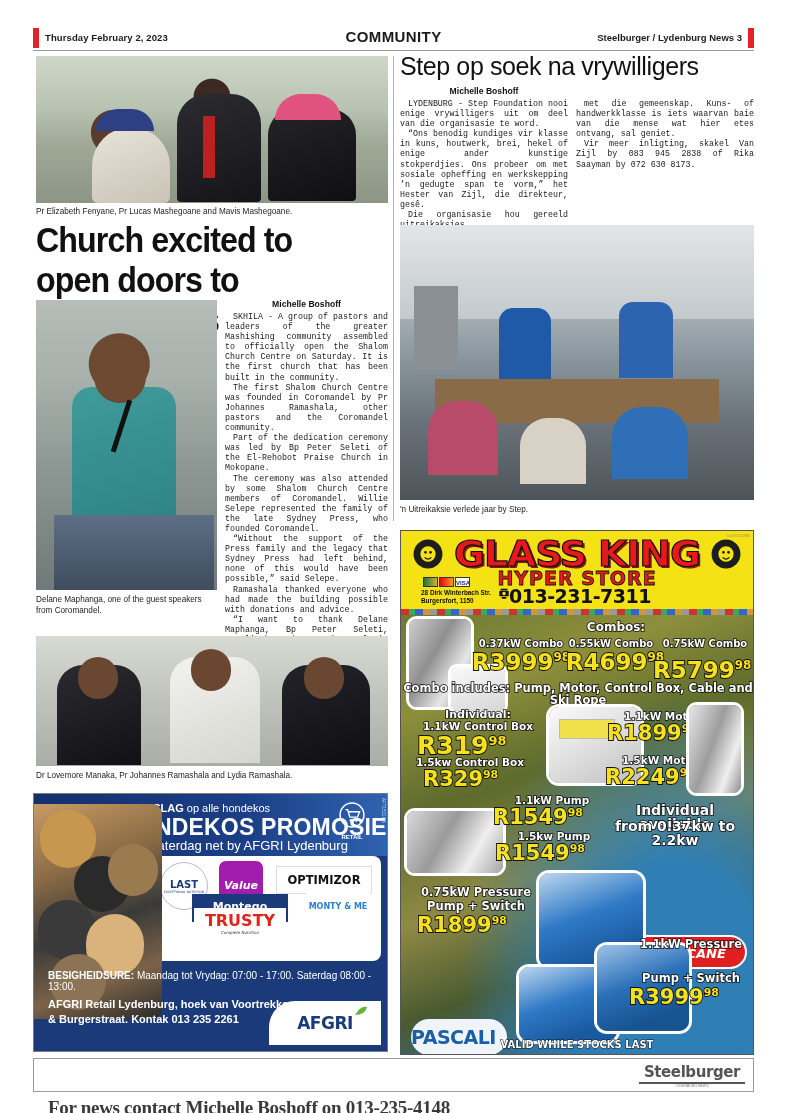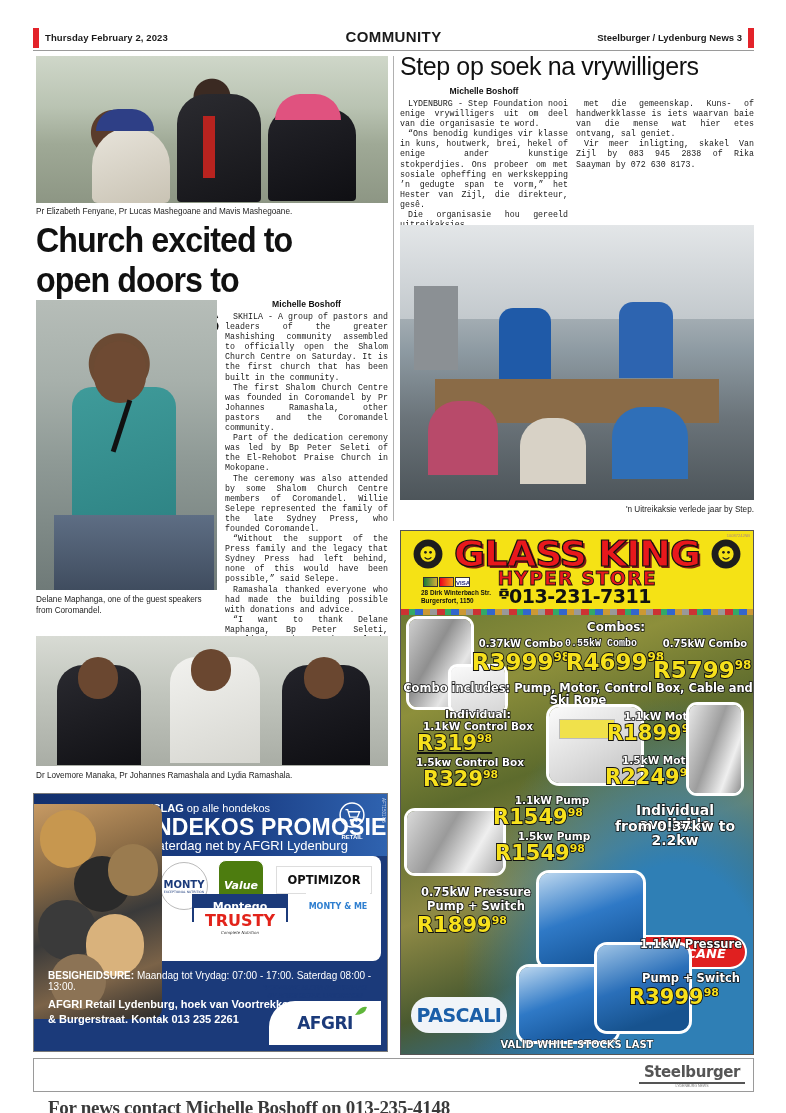--- a/index.html
+++ b/index.html
@@ -82,22 +82,22 @@
      background:
        radial-gradient(ellipse at 78% 82%, #2f7fb5 0%, #2f7fb5 22%, rgba(47,127,181,0) 55%),
        linear-gradient(160deg, #6d7a33 0%, #8d8f3b 18%, #5d6b2d 36%, #8f8a45 55%, #4a5a30 72%, #2d6f9e 88%, #2f86c4 100%);
   }
   .gk-txt { position: absolute; font-family: "DejaVu Sans", sans-serif; font-weight: bold; color: #fff;
             -webkit-text-stroke: 1.6px #111; paint-order: stroke fill; text-align: center; line-height: 1.0; }
   .gk-price { position: absolute; font-family: "DejaVu Sans", sans-serif; font-weight: bold; color: #f7e11c;
             -webkit-text-stroke: 1.8px #111; paint-order: stroke fill; line-height: 1.0; }
   .gk-price sup { font-size: .52em; vertical-align: super; }
   .gk-prod { position: absolute; border-radius: 6px; background: #e9e9ea; box-shadow: 0 0 0 3px #fff; }
-  .gk-pascali { position: absolute; left: 10px; top: 382px; width: 96px; height: 36px; border-radius: 18px;
-     background: #f0f4f8; color: #1b5fa8; font-size: 19px; font-weight: bold; text-align: center; line-height: 36px;
+  .gk-pascali { position: absolute; left: 10px; top: 404px; width: 96px; height: 36px; border-radius: 18px;
+     background: #f0f4f8; color: #1b5fa8; font-size: 19px; font-weight: bold; line-height: 36px;
      font-family: "DejaVu Sans", sans-serif; letter-spacing: -.5px; }
   .gk-hurricane { position: absolute; right: 6px; top: 320px; width: 128px; height: 34px; border-radius: 17px;
      background: #e02020; color: #fff; font-size: 13px; font-weight: bold; font-style: italic; text-align: center; line-height: 34px;
      font-family: "DejaVu Sans", sans-serif; border: 2px solid #fff; }
   .gk-valid { position: absolute; left: 0; right: 0; bottom: 6px; text-align: center;
      font-family: "DejaVu Sans", sans-serif; font-weight: bold; font-size: 10px; color: #fff;
      -webkit-text-stroke: 1px #111; paint-order: stroke fill; }
 
   
   .afgri { position: absolute; left: 33px; top: 793px; width: 355px; height: 259px; background: #1b3a7a; border: 1px solid #7a7a7a; overflow: hidden; }
@@ -213,21 +213,21 @@
        background: linear-gradient(180deg,#cfd3d6 0%,#b9bfc3 22%,#8d9aa2 46%,#6b747a 70%,#4d555a 100%);">
     <div style="position:absolute;left:0;top:0;width:100%;height:34%;background:linear-gradient(180deg,#e3e6e8,#c3c9cd);"></div>
     <div style="position:absolute;left:4%;top:22%;width:44px;height:84px;background:#8b9094;"></div>
     <div style="position:absolute;left:28%;top:30%;width:52px;height:72px;background:#1f5aa8;border-radius:14px 14px 0 0;"></div>
     <div style="position:absolute;left:62%;top:28%;width:54px;height:76px;background:#2d64b0;border-radius:14px 14px 0 0;"></div>
     <div style="position:absolute;left:10%;top:56%;width:80%;height:16%;background:#8a6b47;"></div>
     <div style="position:absolute;left:8%;top:64%;width:70px;height:74px;background:#b84a6a;border-radius:30px 30px 0 0;"></div>
     <div style="position:absolute;left:34%;top:70%;width:66px;height:66px;background:#d8d2c6;border-radius:28px 28px 0 0;"></div>
     <div style="position:absolute;left:60%;top:66%;width:76px;height:72px;background:#2f6fb8;border-radius:30px 30px 0 0;"></div>
   </div>
-  <div class="caption" style="left:400px; top:504px; width:354px;text-align:right;">'n Uitreikaksie verlede jaar by Step.</div>
+  <div class="caption" style="left:400px; top:504px; width:354px;">'n Uitreikaksie verlede jaar by Step.</div>
 
   <div class="gk">
 
     <div class="gk-top">
       <svg class="gk-lion" style="left:10px;" viewBox="0 0 40 40">
         <circle cx="20" cy="20" r="17" fill="#1d1d1d"></circle>
           <circle cx="20" cy="20" r="9" fill="#f5e215"></circle>
         <circle cx="17" cy="18" r="1.6" fill="#1d1d1d"></circle>
           <circle cx="23" cy="18" r="1.6" fill="#1d1d1d"></circle>
         <path d="M16 24 q4 4 8 0" stroke="#1d1d1d" stroke-width="1.4" fill="none"></path>
@@ -270,35 +270,35 @@
            background:linear-gradient(120deg,#cfcfcf,#8f8f8f 40%,#e6e6e6 70%,#9a9a9a);"></div>
       <div class="gk-prod" style="left:50px; top:52px; width:54px; height:44px; background:linear-gradient(160deg,#fafafa,#d6d6d6);"></div>
 
       <div class="gk-txt" style="left:160px; top:6px; width:110px; font-size:12px;">Combos:</div>
 
       <div class="gk-txt" style="left:72px; top:24px; width:96px; font-size:10px;">0.37kW Combo</div>
       <div class="gk-price" style="left:70px; top:36px; width:100px; font-size:23px; text-align:center;">
         <span>R3999</span><sup>98</sup>
       </div>
 
-      <div class="gk-txt" style="left:152px; top:24px; width:96px; font-size:10px;font-family:Liberation Mono, monospace;">0.55kW Combo</div>
+      <div class="gk-txt" style="left:162px; top:24px; width:96px; font-size:10px;">0.55kW Combo</div>
       <div class="gk-price" style="left:164px; top:36px; width:100px; font-size:23px; text-align:center;">
         <span>R4699</span><sup>98</sup>
       </div>
 
       <div class="gk-txt" style="left:256px; top:24px; width:96px; font-size:10px;">0.75kW Combo</div>
       <div class="gk-price" style="left:252px; top:44px; width:100px; font-size:23px; text-align:left;">
         <span>R5799</span><sup>98</sup>
       </div>
 
       <div class="gk-txt" style="left:2px; top:68px; width:350px; font-size:11.5px;">Combo includes: Pump, Motor, Control Box, Cable and Ski Rope</div>
 
       <div class="gk-txt" style="left:22px; top:94px; width:110px; font-size:11px;">Individual:</div>
       <div class="gk-txt" style="left:8px; top:106px; width:122px; font-size:10.5px;margin-left:8px;">1.1kW Control Box</div>
-      <div class="gk-price" style="left:16px; top:118px; width:110px; font-size:21px;text-decoration:underline;">
+      <div class="gk-price" style="left:16px; top:118px; width:110px; font-size:25px;">
         <span>R319</span><sup>98</sup>
       </div>
 
       <div class="gk-txt" style="left:6px; top:142px; width:126px; font-size:10.5px;">1.5kw Control Box</div>
       <div class="gk-price" style="left:22px; top:154px; width:110px; font-size:21px;">
         <span>R329</span><sup>98</sup>
       </div>
 
       <div class="gk-prod" style="left:148px; top:92px; width:92px; height:76px; border-radius:10px;
            background:linear-gradient(150deg,#fbfbfb,#dcdcdc 55%,#bfbfbf);">
@@ -371,24 +371,24 @@
         <circle cx="12" cy="12" r="11" fill="none" stroke="#fff" stroke-width="1.4"></circle>
         <path d="M6 7h2l2 7h7l2-5H9" fill="none" stroke="#fff" stroke-width="1.3"></path>
         <circle cx="11" cy="17" r="1.2" fill="#fff"></circle>
           <circle cx="16" cy="17" r="1.2" fill="#fff"></circle>
       </svg>
       <div style="font-size:6px;font-weight:bold;margin-top:2px;">RETAIL</div>
     </div>
 
     <div class="afgri-white">
       <div class="logo-box" style="left:118px; top:6px; width:48px; height:48px; border-radius:24px; flex-direction:column; border-color:#bbb;">
-        <span style="font-size:10px;color:#1b3a7a;">MONTY</span>
+        <span style="font-size:10px;color:#1b3a7a;">LAST</span>
         <span style="font-size:3.2px;color:#1b3a7a;font-weight:normal;">EXCEPTIONAL NUTRITION</span>
       </div>
-      <div class="logo-box" style="left:176px; top:4px; width:46px; height:50px; border-radius:8px; border-color:#fff; background:#4d7c0f; color:#fff;">
+      <div class="logo-box" style="left:176px; top:4px; width:46px; height:50px; border-radius:8px; border-color:#fff; background:#a21caf; color:#fff;">
         <span style="font-size:11px;font-style:italic;">Value</span>
       </div>
       <div class="logo-box" style="left:234px; top:10px; width:96px; height:28px; border-color:#ddd;">
         <span style="font-size:11.5px;color:#111;">OPTIMIZOR</span>
       </div>
       <div class="logo-box" style="left:150px; top:38px; width:96px; height:28px; background:#1b3a7a; color:#fff; border-color:#1b3a7a; flex-direction:column;">
         <span style="font-size:11px;">Montego</span>
         <span style="font-size:3.4px;font-weight:normal;">Pet Nutrition</span>
       </div>
       <div class="logo-box" style="left:264px; top:34px; width:64px; height:32px; border-color:#fff; color:#2f7fd0;">

